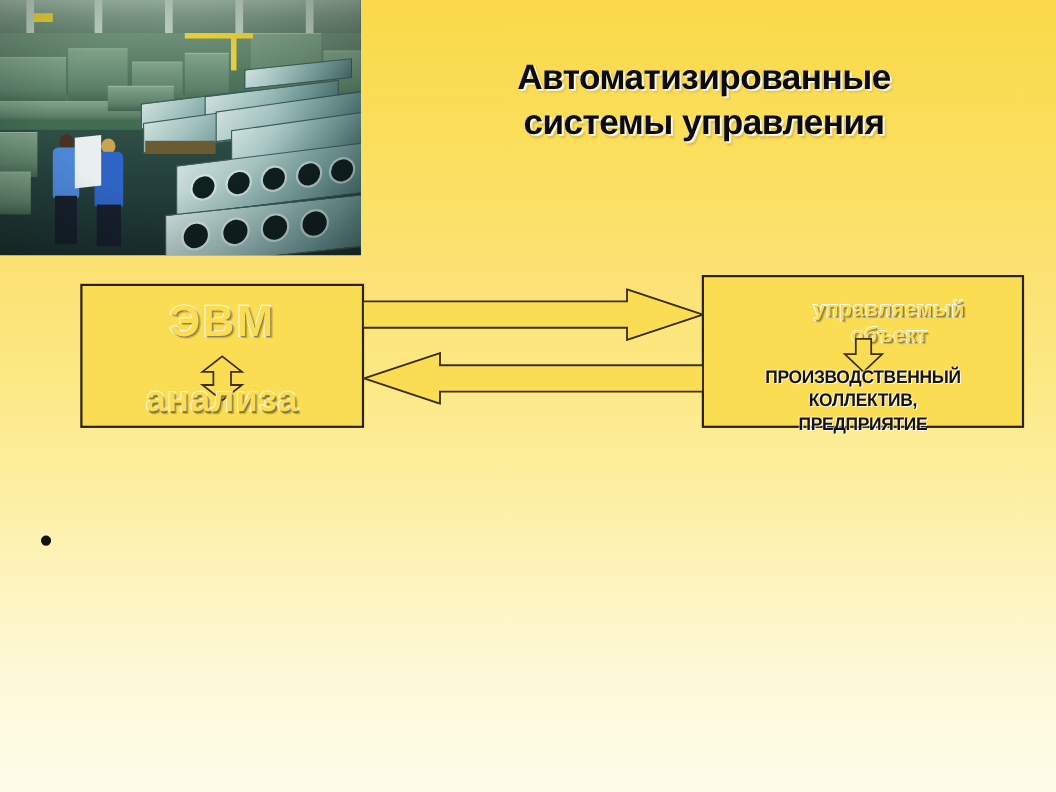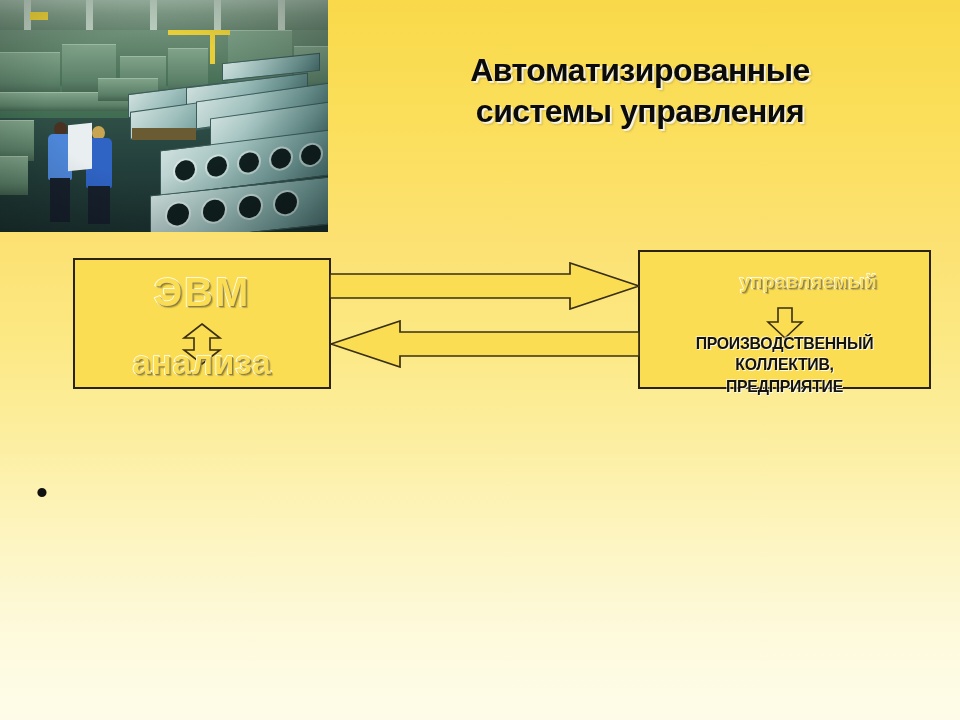--- a/index.html
+++ b/index.html
@@ -287,20 +287,21 @@
       <svg id="arr-vert" class="arrow-svg" width="46" height="44" viewBox="0 0 46 44">
         <polygon points="23,2 41,16 31,16 31,28 41,28 23,42 5,28 15,28 15,16 5,16" fill="#fadd52" stroke="#3a2f14" stroke-width="1.6" stroke-linejoin="miter"></polygon>
       </svg>
 
       <div class="wa" id="chelovek-text">анализа</div>
     </div>
 
     <div class="dbox" id="box-right">
       <div class="wa" id="obj-text">
         <div>управляемый</div>
+        <div>объект</div>
       </div>
 
       <svg id="arr-down" class="arrow-svg" width="42" height="34" viewBox="0 0 42 34">
         <polygon points="14,2 28,2 28,16 38,16 21,32 4,16 14,16" fill="#fadd52" stroke="#3a2f14" stroke-width="1.6" stroke-linejoin="miter"></polygon>
       </svg>
 
       <div id="collective-text">
         <div>ПРОИЗВОДСТВЕННЫЙ КОЛЛЕКТИВ,</div>
         <div>ПРЕДПРИЯТИЕ</div>
       </div>

